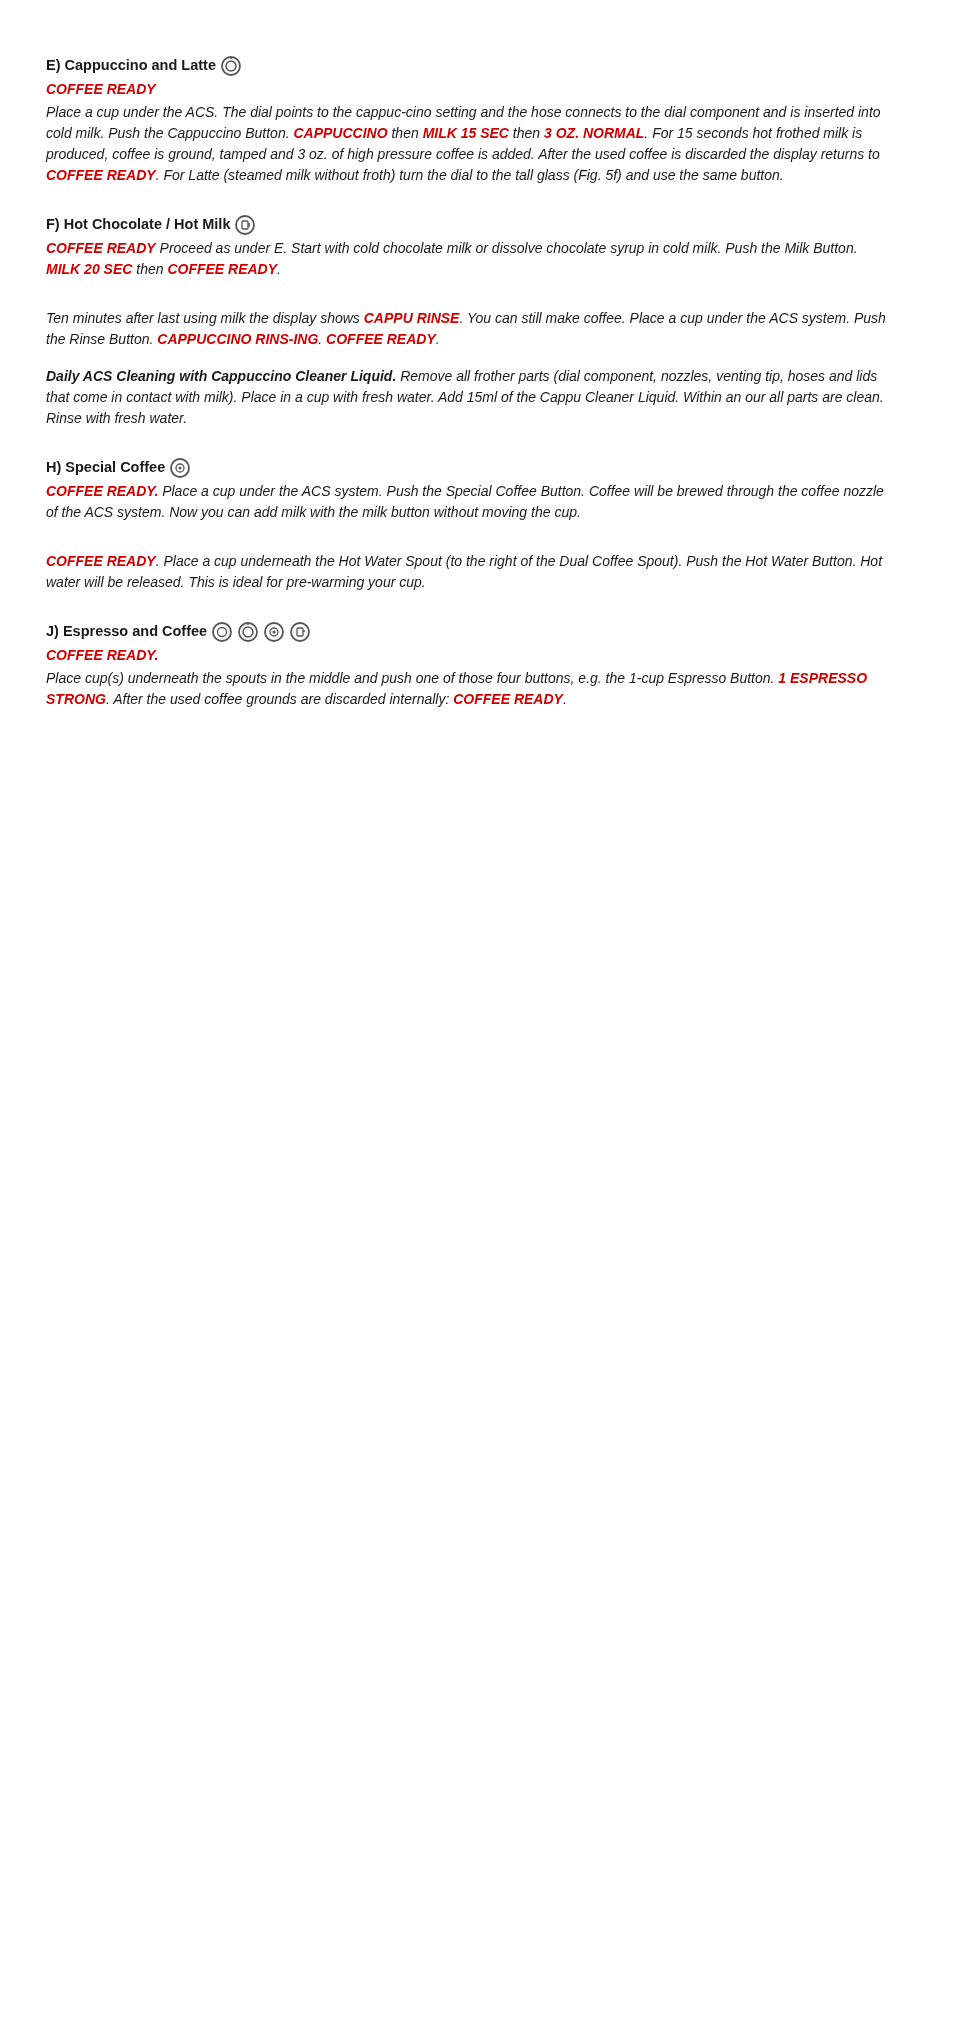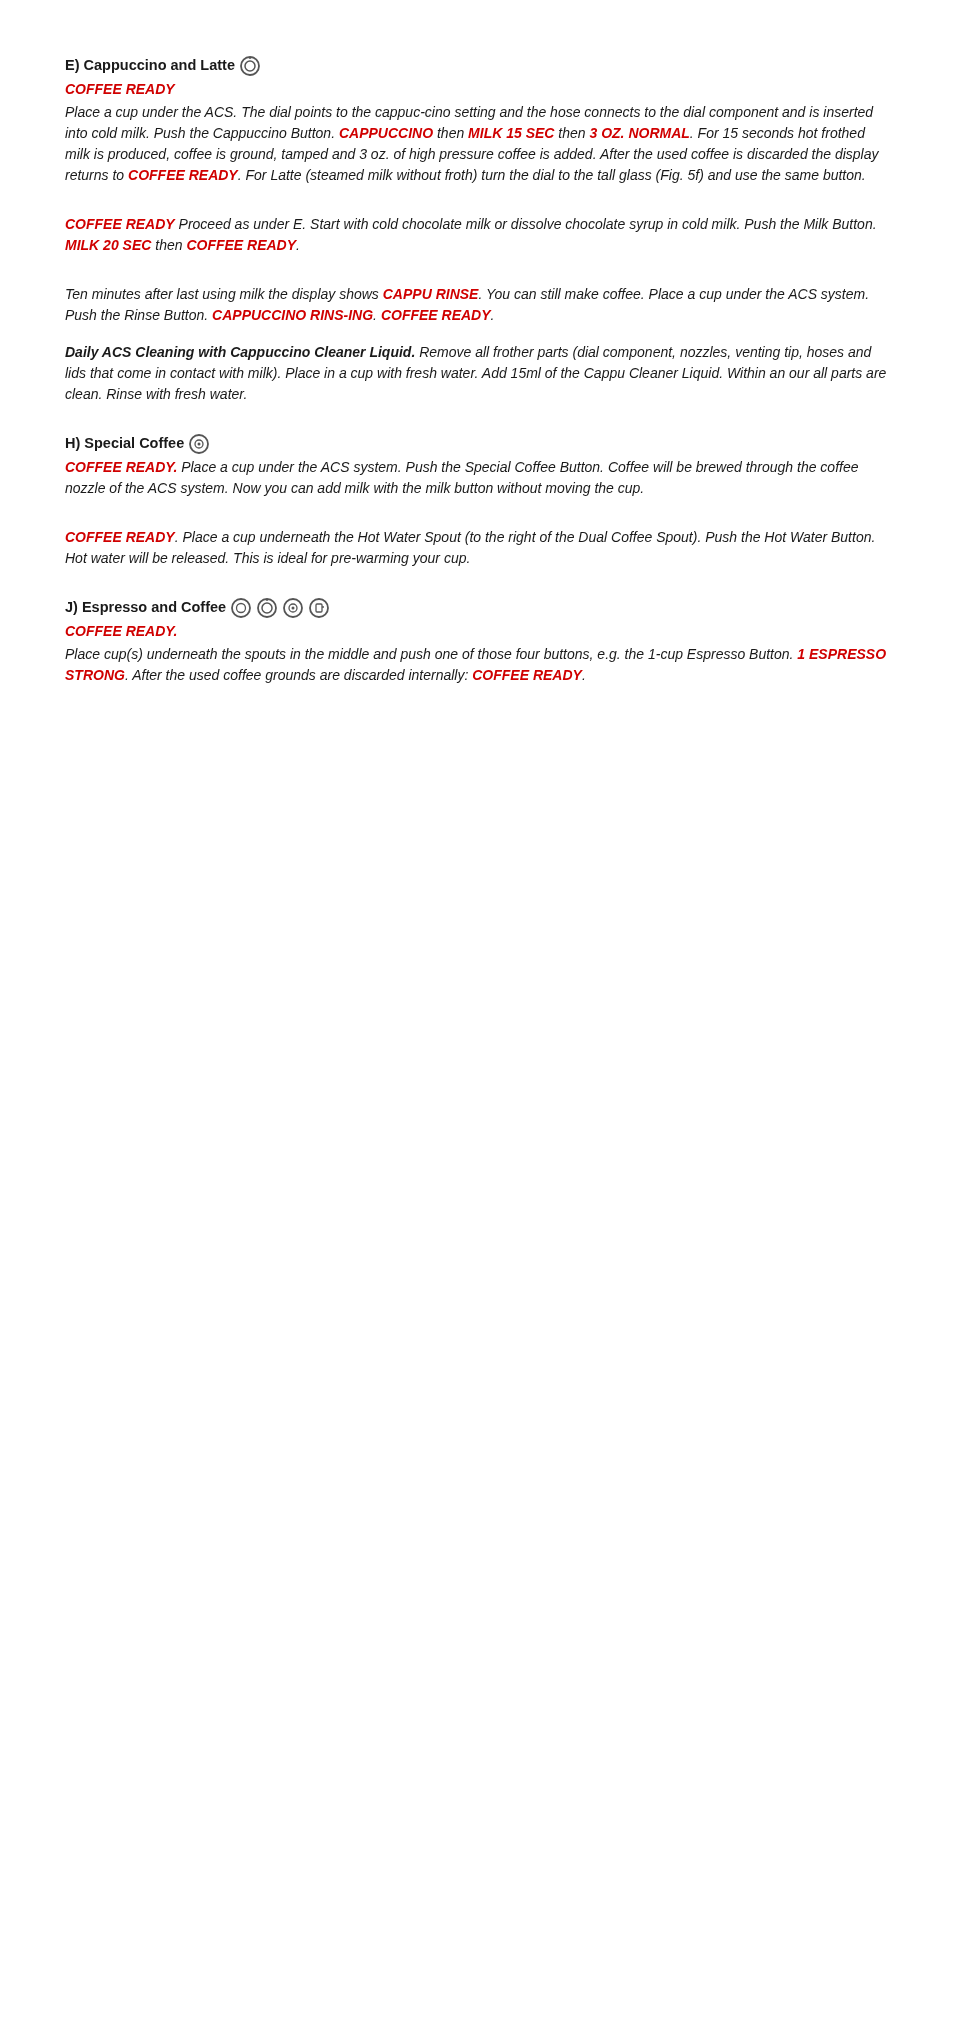--- a/index.html
+++ b/index.html
@@ -12,21 +12,21 @@
       background: #ffffff;
       font-family: Arial, Helvetica, sans-serif;
       font-size: 14px;
       line-height: 1.45;
       color: #1a1a1a;
       width: 954px;
       min-height: 2028px;
     }
 
     .page-content {
-      padding: 55px 65px 60px 65px;
+      padding: 55px 65px 60px 46px;
       max-width: 954px;
     }
 
     .section {
       margin-bottom: 28px;
     }
 
     .section-title {
       font-weight: bold;
       font-size: 14.5px;
@@ -71,20 +71,29 @@
     </div>
     <div class="body-text">
       <span class="red">COFFEE READY</span>
     </div>
     <div class="body-text">
       Place a cup under the ACS. The dial points to the cappuc-cino setting and the hose connects to the dial component and is inserted into cold milk. Push the Cappuccino Button. <span class="red">CAPPUCCINO</span> then <span class="red">MILK 15 SEC</span> then <span class="red">3 OZ. NORMAL</span>. For 15 seconds hot frothed milk is produced, coffee is ground, tamped and 3 oz. of high pressure coffee is added. After the used coffee is discarded the display returns to <span class="red">COFFEE READY</span>. For Latte (steamed milk without froth) turn the dial to the tall glass (Fig. 5f) and use the same button.
     </div>
   </div>
 
   <div class="section">
+    <div class="section-title-block">
+      <span class="section-title">F) Hot Chocolate / Hot Milk</span>
+      <svg width="22" height="22" viewBox="0 0 22 22" style="display:inline-block;vertical-align:middle;">
+        <circle cx="11" cy="11" r="9" fill="none" stroke="#555" stroke-width="1.8"></circle>
+        <rect x="8" y="7" width="6" height="8" rx="1" fill="none" stroke="#555" stroke-width="1.3"></rect>
+        <line x1="14" y1="10" x2="16" y2="10" stroke="#555" stroke-width="1.3"></line>
+        <line x1="14" y1="12" x2="16" y2="12" stroke="#555" stroke-width="1.3"></line>
+      </svg>
+    </div>
     <div class="body-text">
       <span class="red">COFFEE READY</span> Proceed as under E. Start with cold chocolate milk or dissolve chocolate syrup in cold milk. Push the Milk Button. <span class="red">MILK 20 SEC</span> then <span class="red">COFFEE READY</span>.
     </div>
   </div>
 
   <div class="section">
     <div class="body-text">
       Ten minutes after last using milk the display shows <span class="red">CAPPU RINSE</span>. You can still make coffee. Place a cup under the ACS system. Push the Rinse Button. <span class="red">CAPPUCCINO RINS-ING</span>. <span class="red">COFFEE READY</span>.
     </div>
     <div class="body-text" style="margin-top:16px;">

